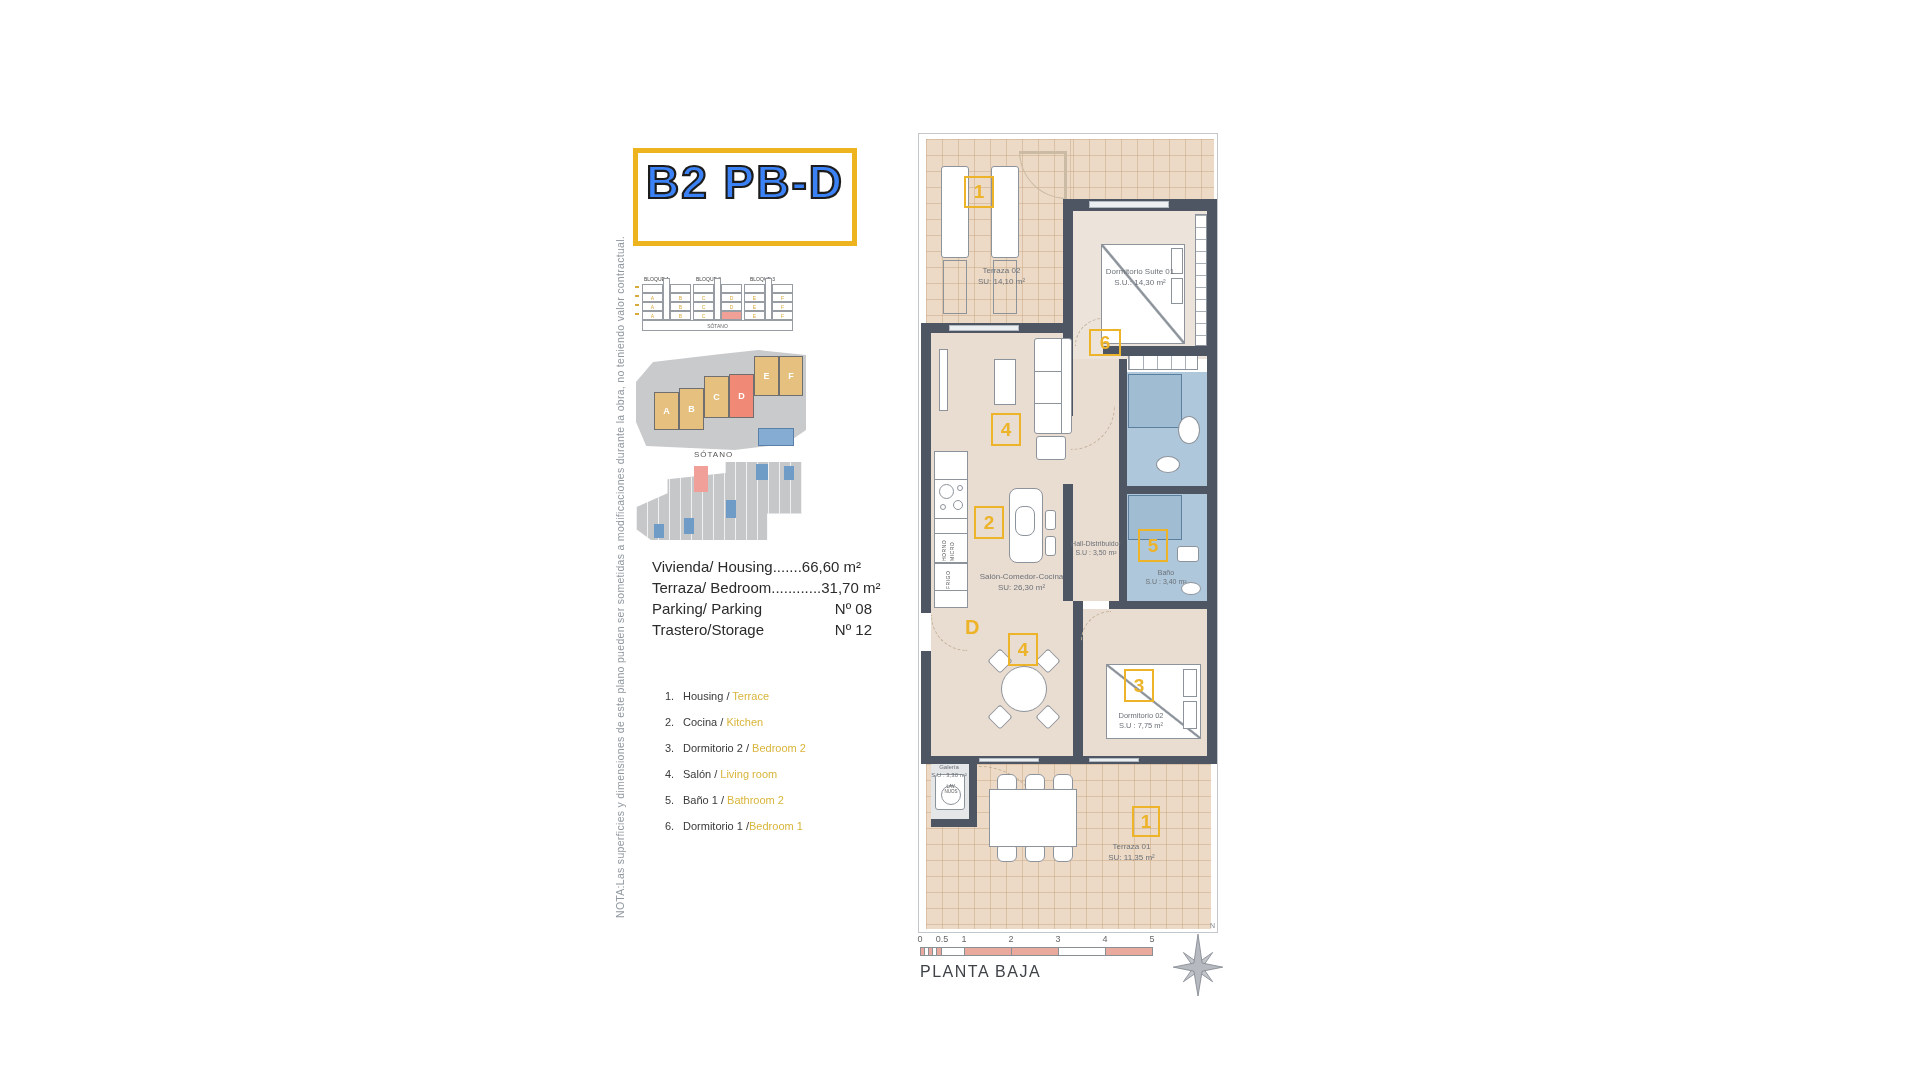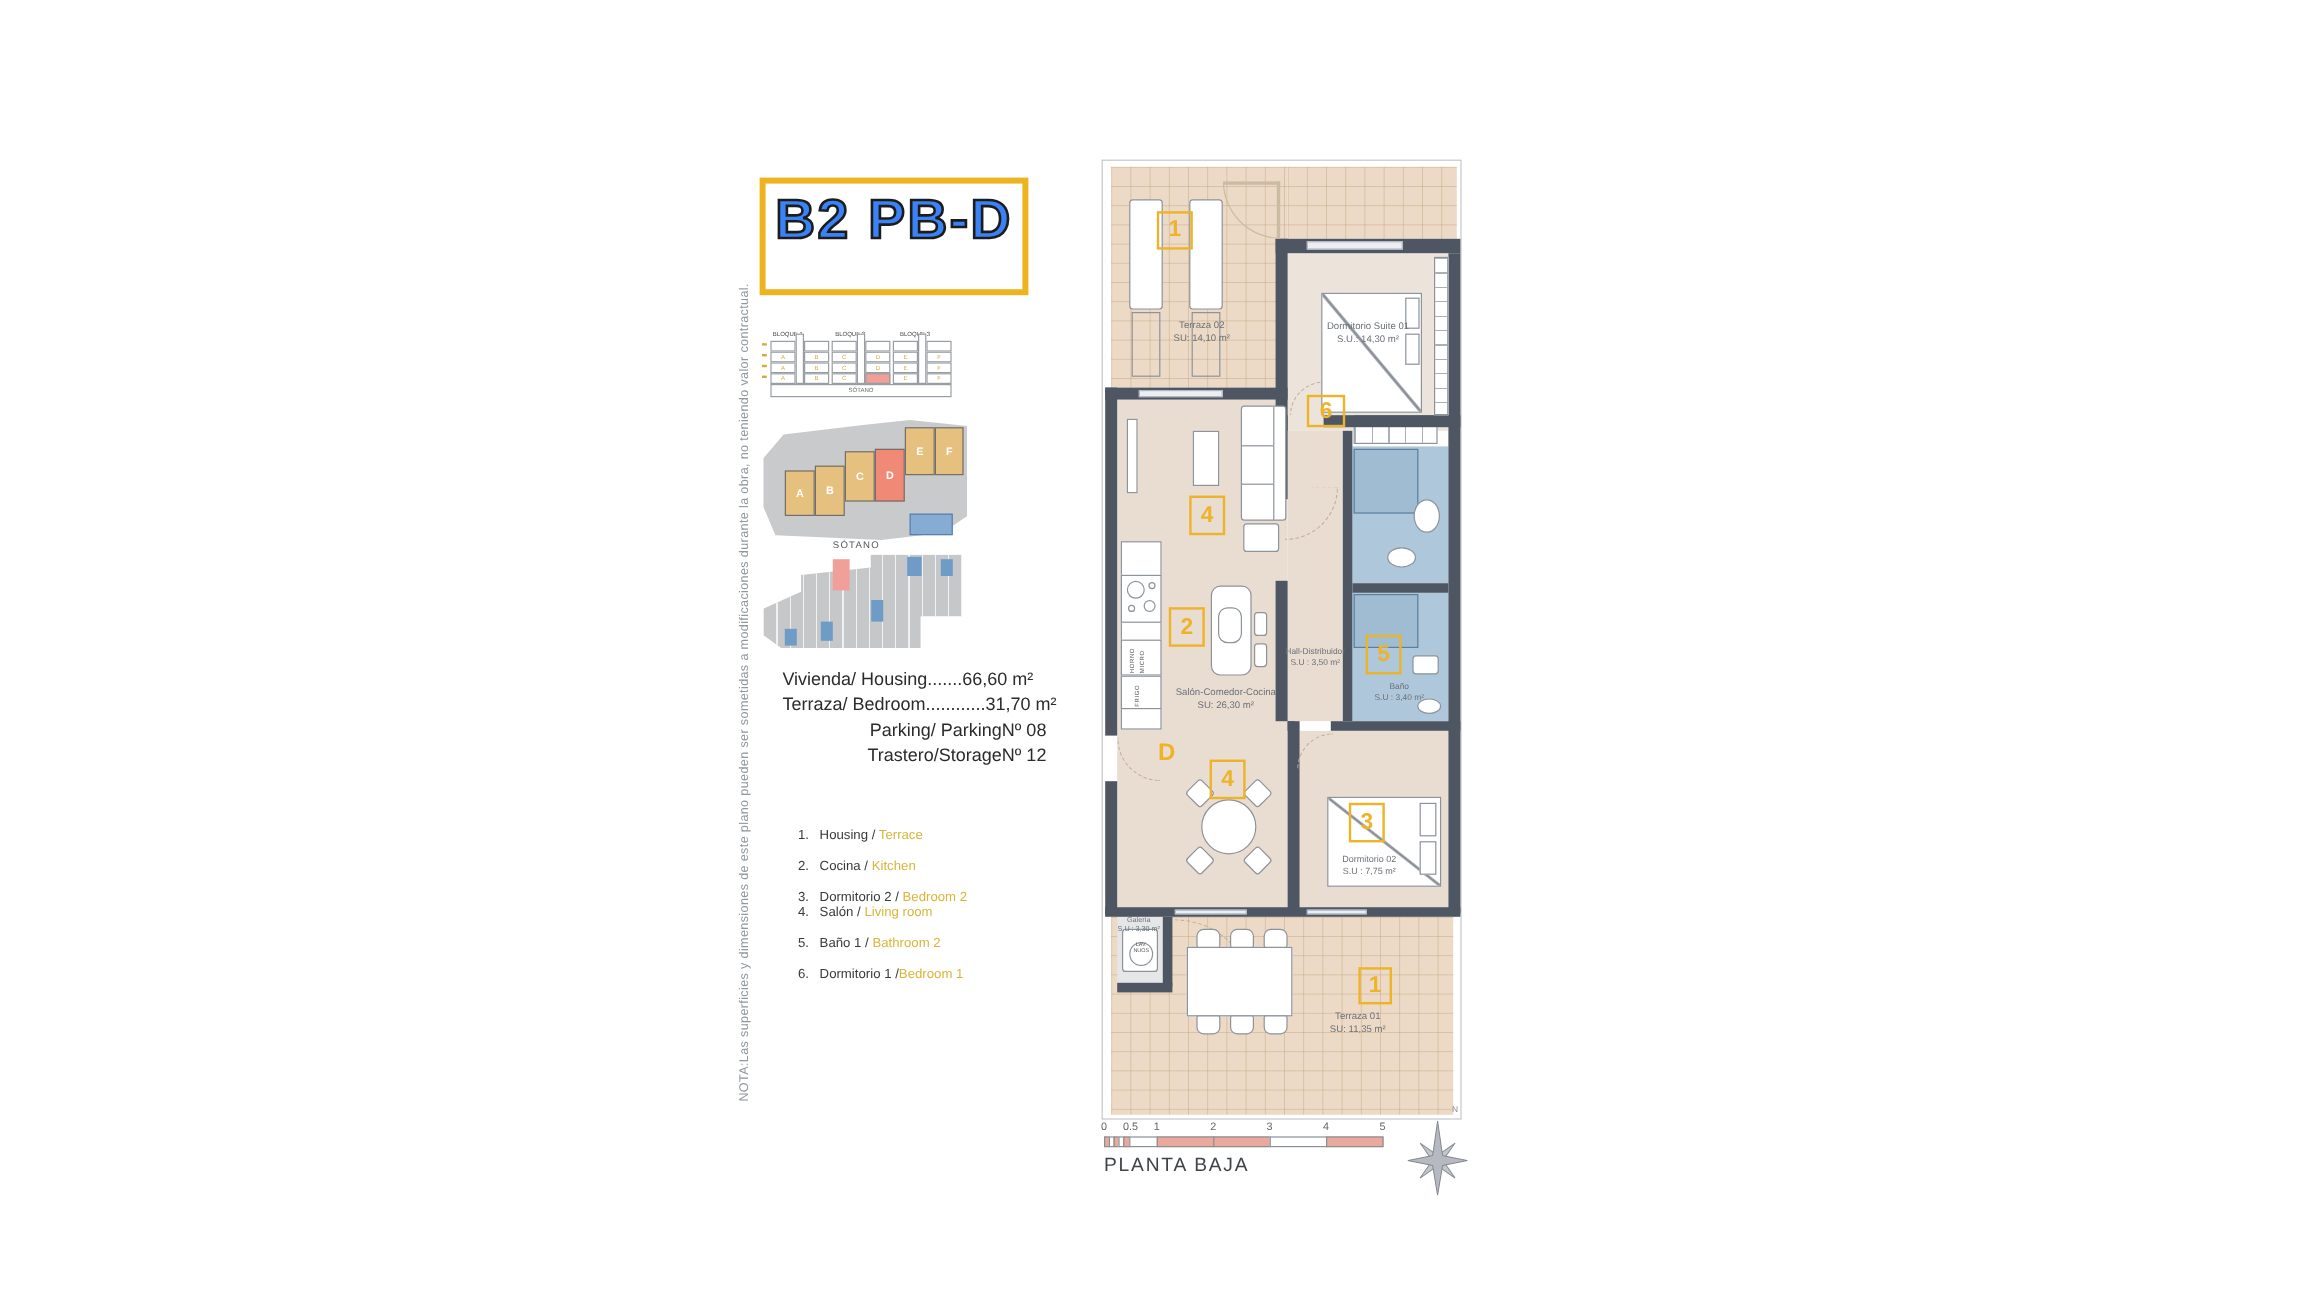--- a/index.html
+++ b/index.html
@@ -29,21 +29,21 @@
   .arc{position:absolute;border:1px dashed #c2b199;box-sizing:border-box}
   .kvert{position:absolute;writing-mode:vertical-rl;transform:rotate(180deg);font-size:5px;color:#555;letter-spacing:.5px}
   
   .vnote{position:absolute;writing-mode:vertical-rl;transform:rotate(180deg);
          font-size:10.5px;letter-spacing:.3px;color:#90979f}
   .titlebox{position:absolute;border:5px solid #eeb41f;background:#fff;text-align:center;box-sizing:border-box}
   .t1{font-size:25px;font-weight:700;letter-spacing:2px;color:#1c1c1c;margin-top:10px}
   .t2{font-size:46px;font-weight:800;letter-spacing:2px;color:#3b82f6;
       -webkit-text-stroke:2.2px #1c1c1c;margin-top:2px}
   .inforow{display:flex;font-size:15px;color:#2b2b2b;line-height:21px;white-space:nowrap}
-  .inforow.spread{justify-content:flex-end}
+  .inforow.spread{justify-content:space-between}
   .leg{position:absolute;font-size:11px;color:#3a3a3a;white-space:nowrap}
   .leg .en{color:#d9b53a}
   .leg .n{display:inline-block;width:18px}
   
   .cell{position:absolute;background:#fff;border:1px solid #989da4;box-sizing:border-box;
         display:flex;align-items:center;justify-content:center;font-size:5px;color:#d8a93c}
   .ublock{position:absolute;background:#e5c07e;border:1px solid #6f6f6f;box-sizing:border-box;
           display:flex;align-items:center;justify-content:center;color:#fff;font-size:9px;font-weight:700}
   
   .tick{position:absolute;font-size:9px;color:#666;transform:translateX(-50%)}
@@ -147,21 +147,21 @@
   </div>
 </div>
 
 <div class="abs" style="left:665px;top:690px;width:210px">
   <div class="leg" style="top:0;position:relative;margin-bottom:14px">
     <span class="n">1.</span><span>Housing / </span><span class="en">Terrace</span>
   </div>
   <div class="leg" style="position:relative;margin-bottom:14px">
     <span class="n">2.</span><span>Cocina / </span><span class="en">Kitchen</span>
   </div>
-  <div class="leg" style="position:relative;">
+  <div class="leg" style="position:relative;margin-bottom:14px">
     <span class="n">3.</span><span>Dormitorio 2 / </span><span class="en">Bedroom 2</span>
   </div>
   <div class="leg" style="position:relative;margin-bottom:14px">
     <span class="n">4.</span><span>Salón / </span><span class="en">Living room</span>
   </div>
   <div class="leg" style="position:relative;margin-bottom:14px">
     <span class="n">5.</span><span>Baño 1 / </span><span class="en">Bathroom 2</span>
   </div>
   <div class="leg" style="position:relative">
     <span class="n">6.</span><span>Dormitorio 1 /</span><span class="en">Bedroom 1</span>

